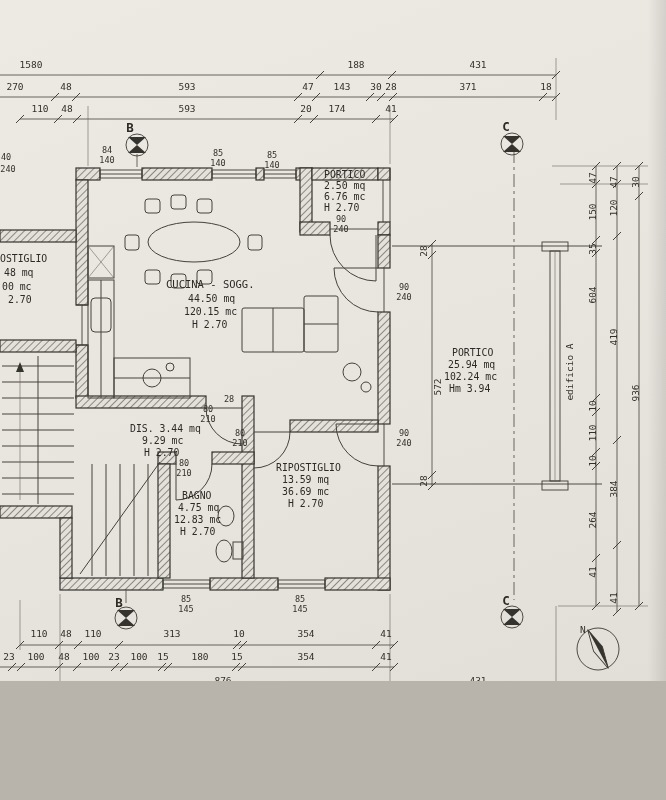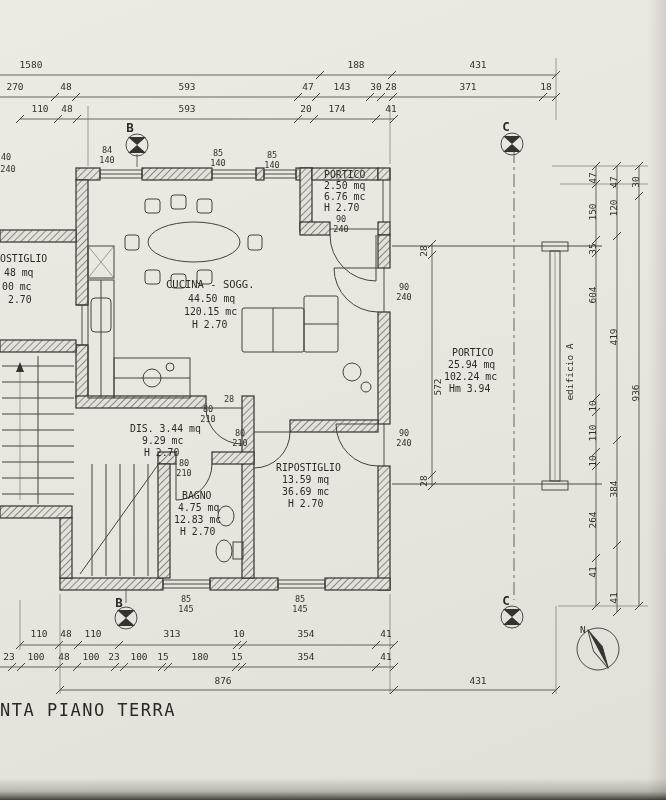--- a/index.html
+++ b/index.html
@@ -1,16 +1,16 @@
 <!DOCTYPE html>
 <html><head>
 <meta charset="utf-8">
 <style>
   html,body{margin:0;padding:0;background:#b8b4ac;}
-  .page{width:666px;height:800px;position:relative;overflow:hidden;
+  .page{width:666px;height:681px;position:relative;overflow:hidden;
         background:linear-gradient(160deg,#edeae4 0%,#e8e5df 55%,#e2dfd8 100%);}
   svg{display:block}
   .wall{fill:url(#hatch);stroke:#35332e;stroke-width:1.2}
   .thin{stroke:#3c3a34;stroke-width:0.9;fill:none}
   .xthin{stroke:#6b675d;stroke-width:0.6;fill:none}
   .dimline{stroke:#45423b;stroke-width:0.8;fill:none}
   .tick{stroke:#45423b;stroke-width:1;fill:none}
   .furn{stroke:#45423b;stroke-width:1;fill:none}
   .dash{stroke:#5a574f;stroke-width:0.9;fill:none;stroke-dasharray:13 4 3 4}
   .dim{font:9.5px "DejaVu Sans Mono",monospace;fill:#33302a}

